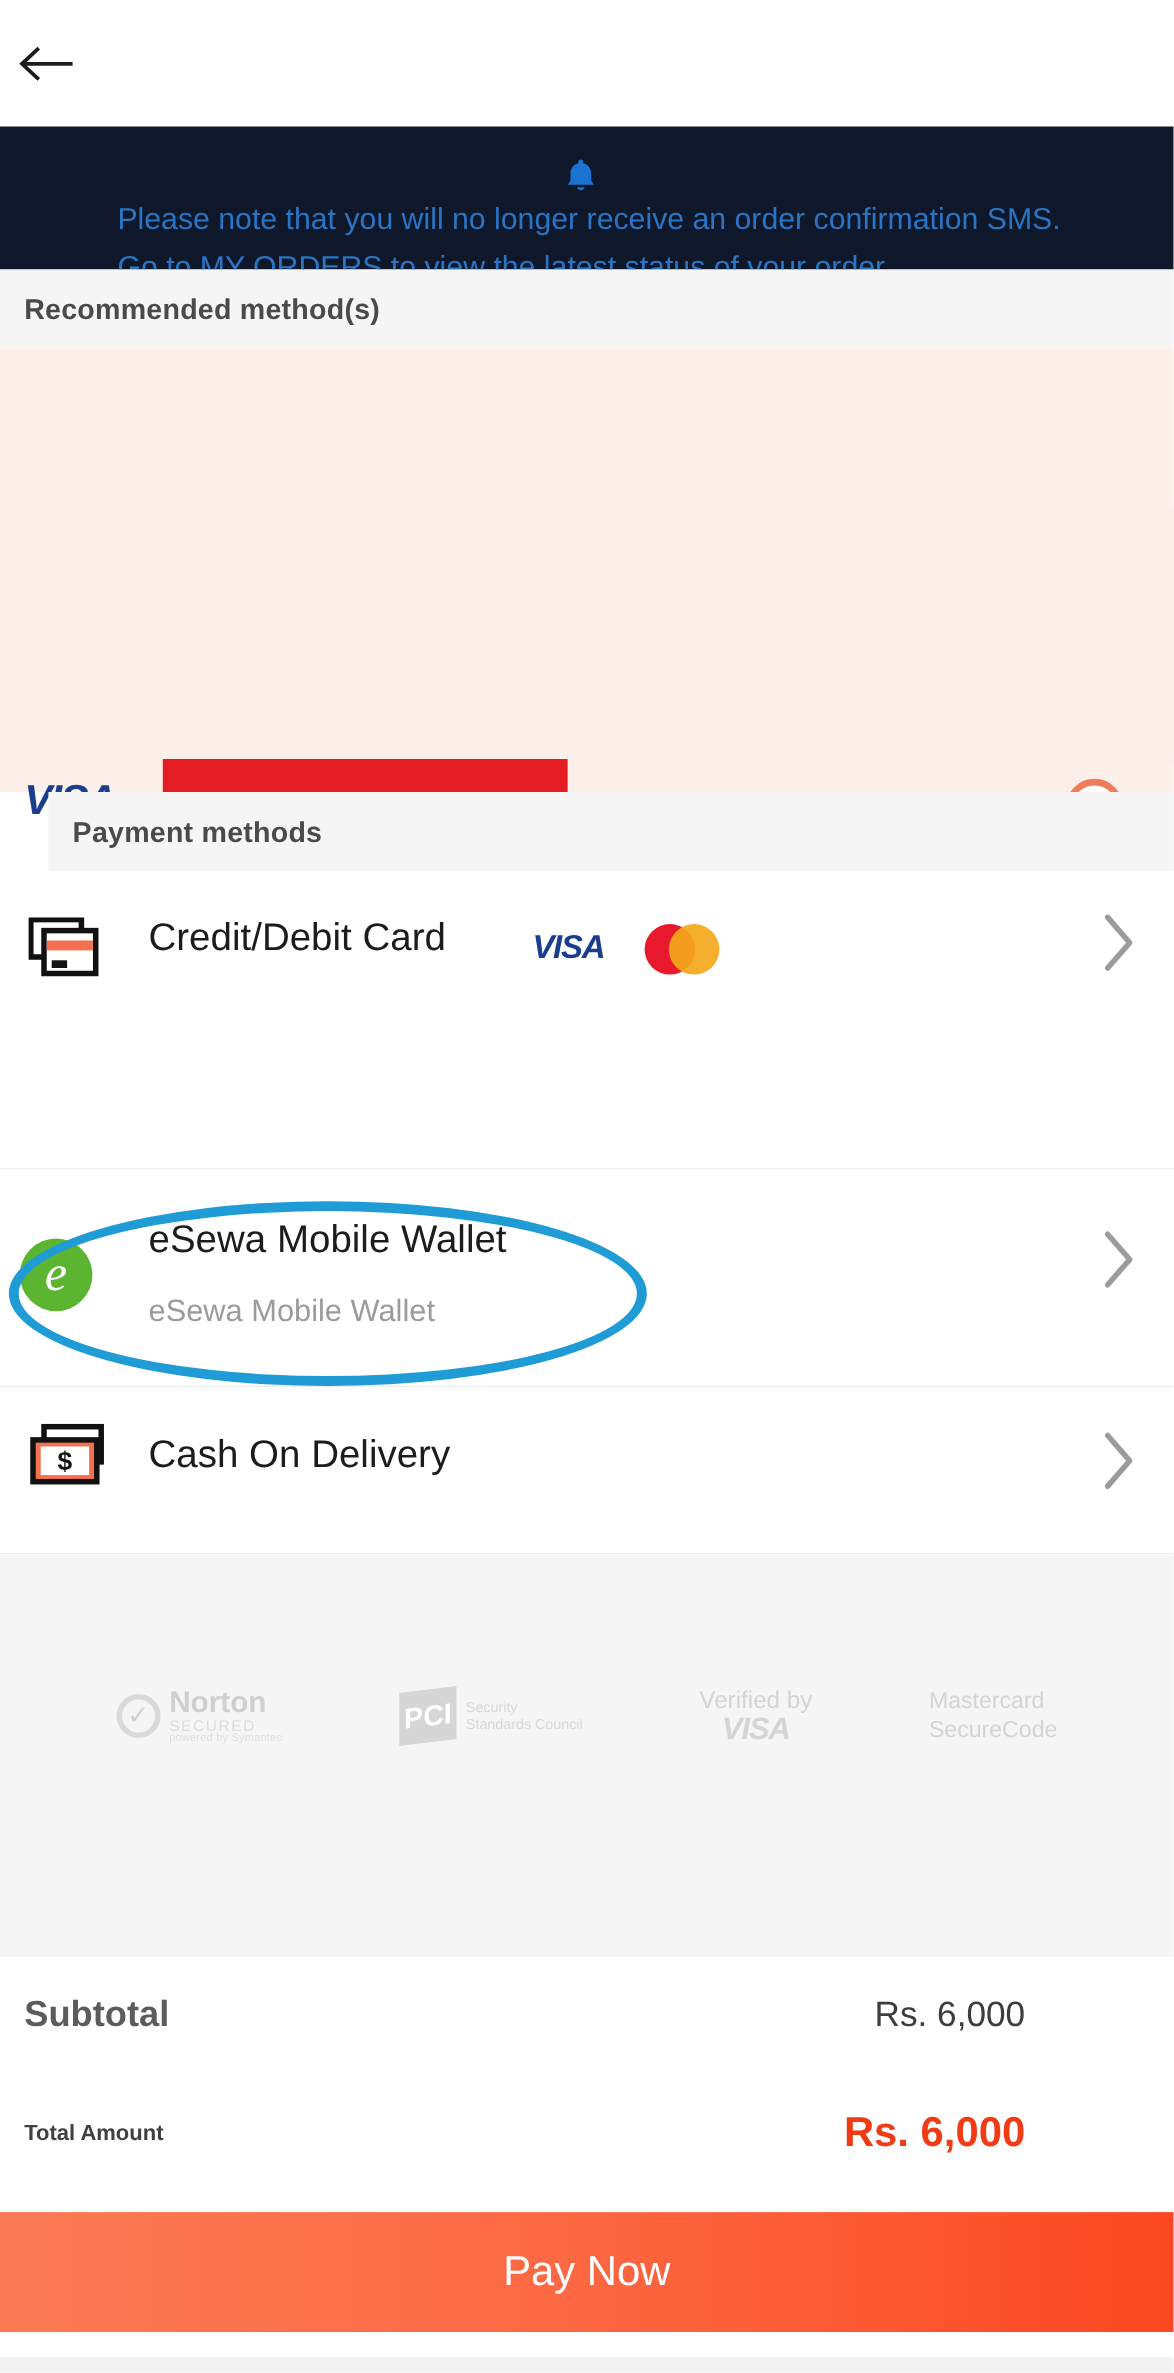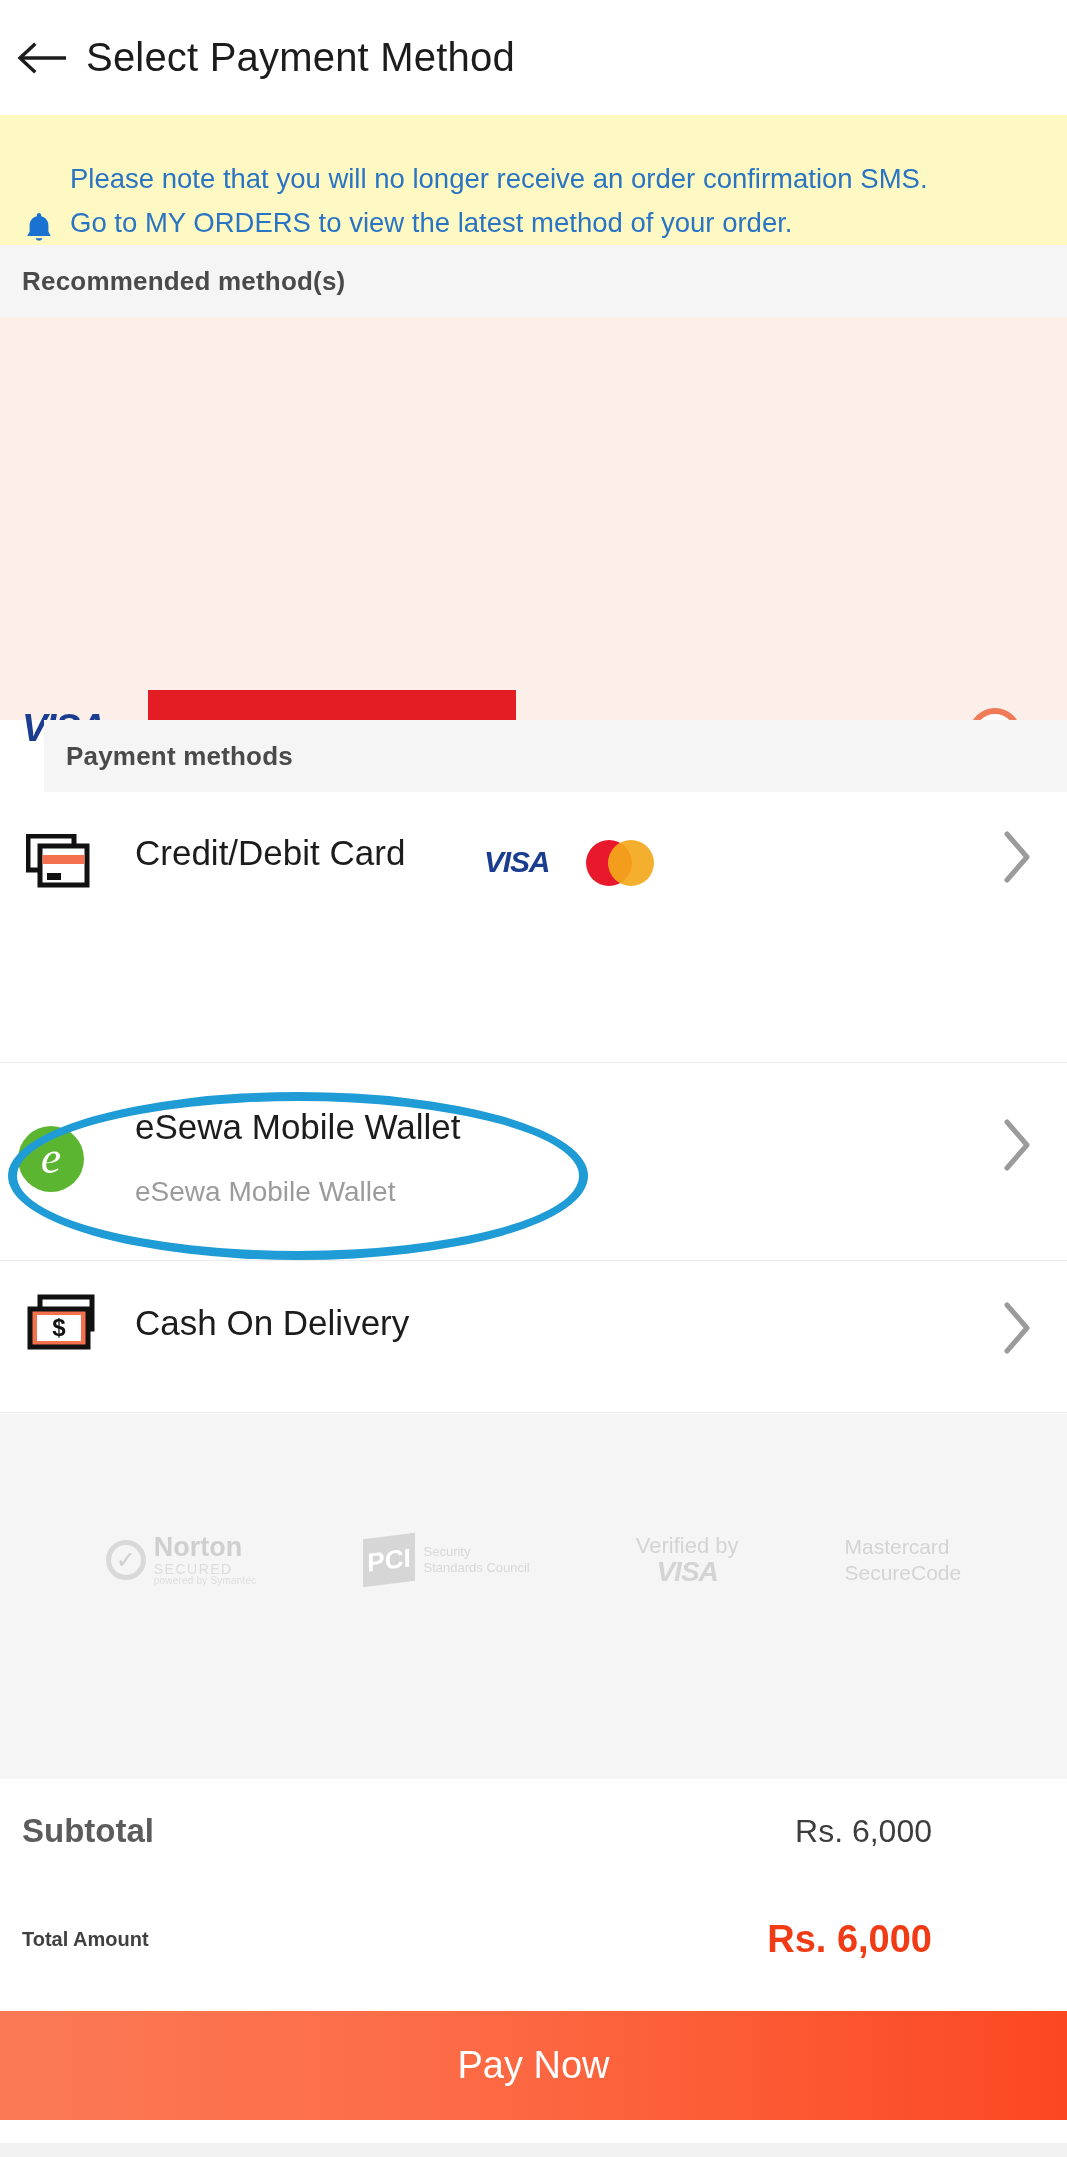--- a/index.html
+++ b/index.html
@@ -22,22 +22,23 @@
   }
   .back-btn svg { display: block; }
   .header-title {
     font-size: 40px; color: #1c1c1c; letter-spacing: .2px;
     font-weight: 400; white-space: nowrap;
   }
 
   
   .notice {
     position: absolute; left: 0; top: 115px; width: 1067px; height: 130px;
-    background: #fef9c3; display: flex; align-items: flex-end;
+    background: #0f172a; display: flex; align-items: center;
     padding: 24px 20px 0 24px;
+    flex-direction: column;
   }
   .bell-icon { flex: 0 0 auto; width: 46px; margin-top: 4px; }
   .bell-icon svg { display: block; }
   .notice-text {
     font-size: 27.5px; line-height: 44px; color: #2a74c4; font-weight: 400;
   }
   .notice-text span { display: block; }
 
   
   .section-head {
@@ -215,33 +216,32 @@
 
 <div id="app">
 
   <div class="header">
     <div class="back-btn">
       <svg width="52" height="34" viewBox="0 0 52 34" aria-hidden="true">
         <path d="M3 17 H49" stroke="#1c1c1c" stroke-width="3.4" fill="none"></path>
         <path d="M17 4 L3 17 L17 30" stroke="#1c1c1c" stroke-width="3.4" fill="none" stroke-linecap="square"></path>
       </svg>
     </div>
-    <div class="header-title">Select Payment Method</div>
   </div>
 
   <div class="notice">
     <div class="bell-icon">
       <svg width="30" height="34" viewBox="0 0 30 34">
         <path d="M15 2c-1.2 0-2.2 1-2.2 2.2v1.1C8.6 6.2 5.6 9.9 5.6 14.3v6.5l-2.4 4.1h23.6l-2.4-4.1v-6.5c0-4.4-3-8.1-7.2-9v-1.1C17.2 3 16.2 2 15 2z" fill="#1a73d0"></path>
         <path d="M11.6 27.2a3.5 3.5 0 0 0 6.8 0z" fill="#1a73d0"></path>
       </svg>
     </div>
     <div class="notice-text">
       <span>Please note that you will no longer receive an order confirmation SMS.</span>
-      <span>Go to MY ORDERS to view the latest method of your order.</span>
+      <span>Go to MY ORDERS to view the latest status of your order.</span>
     </div>
   </div>
 
   <div class="section-head" id="rec-head">
     <div class="lbl">Recommended method(s)</div>
   </div>
 
   <div class="saved-card">
     <div class="visa-mark">VISA</div>
     <div class="redaction"></div>

